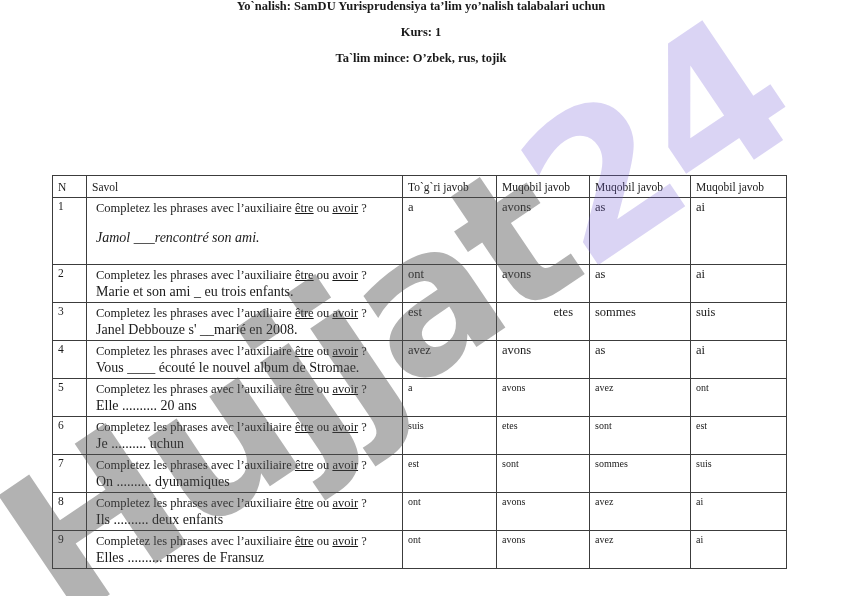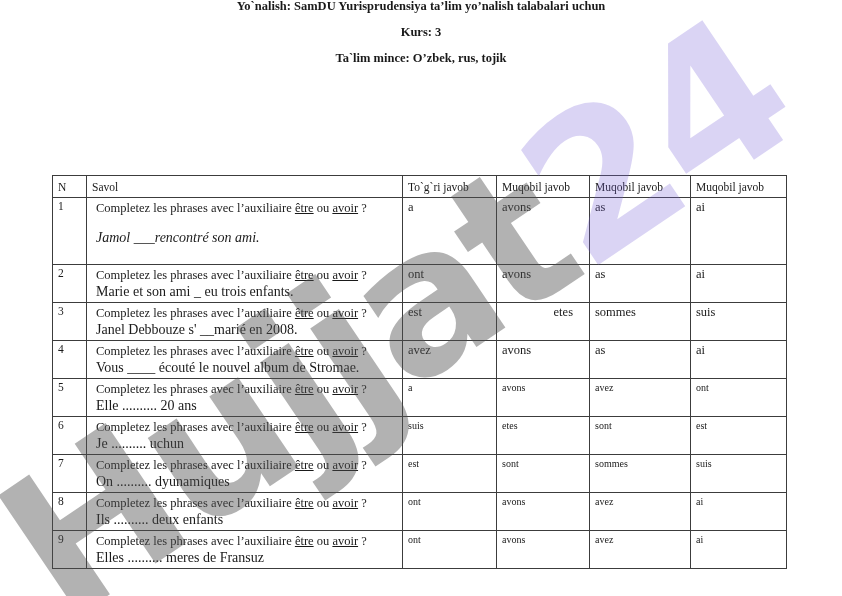--- a/index.html
+++ b/index.html
@@ -73,21 +73,21 @@
   .wm-gray{color:rgba(80,80,80,0.44);}
   .wm-purple{color:rgba(118,95,214,0.27);}
 </style>
 </head>
 <body>
 
 <div class="watermark"><span class="wm-gray">Hujjat</span><span class="wm-purple">24</span></div>
 
 <div class="doc-header">
   <div class="hline">Yo`nalish: SamDU Yurisprudensiya ta’lim yo’nalish talabalari uchun</div>
-  <div class="hline">Kurs: 3</div>
+  <div class="hline">Kurs: 1</div>
   <div class="hline">Ta`lim mince: O’zbek, rus, tojik</div>
 </div>
 
 <table class="qtable">
   <colgroup>
     <col style="width:34px">
       <col style="width:316px">
       <col style="width:94px">
     <col style="width:93px">
       <col style="width:101px">

